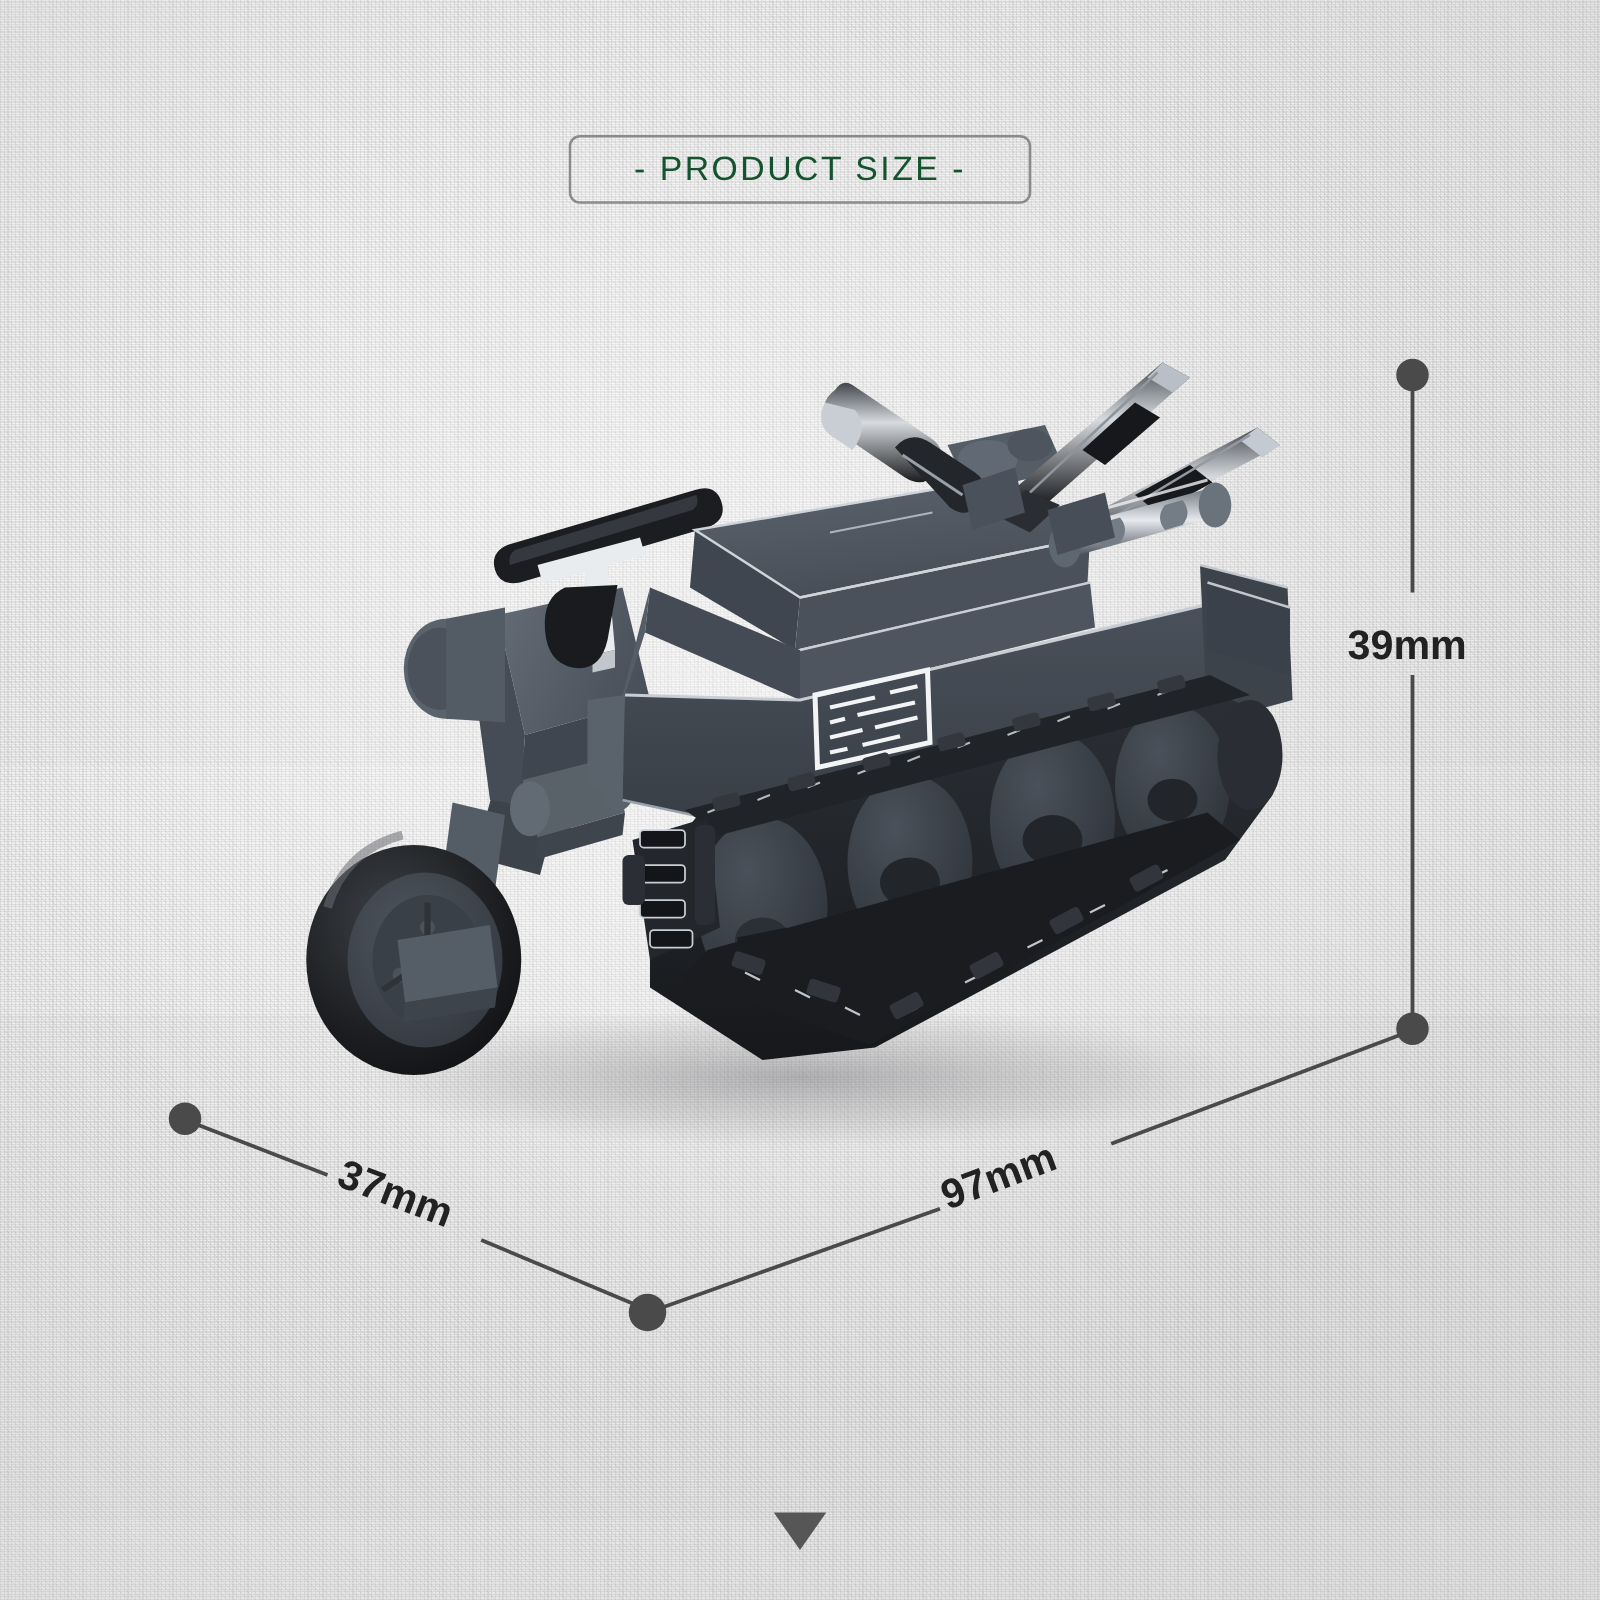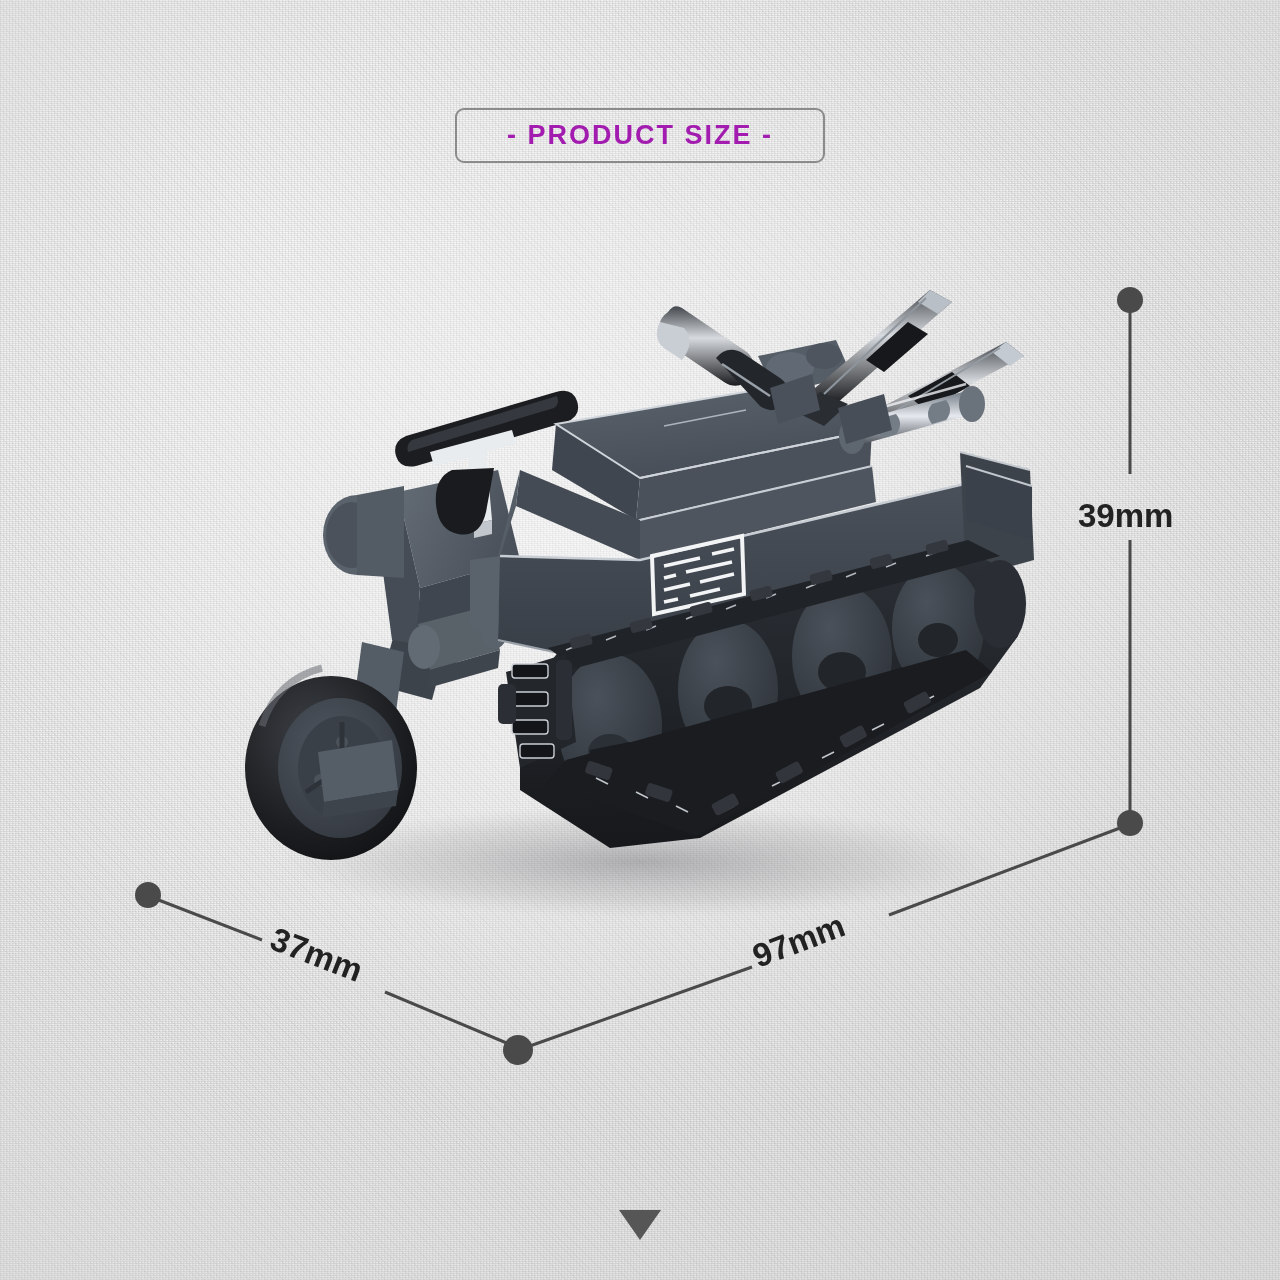--- a/index.html
+++ b/index.html
@@ -34,21 +34,21 @@
   }
 
   
   #title-box{
     position:absolute;left:455px;top:108px;width:370px;height:55px;
     border:2px solid #8b8b8b;border-radius:9px;
     display:flex;align-items:center;justify-content:center;
     box-sizing:border-box;
   }
   #title-text{
-    font-size:27px;font-weight:bold;color:#a21caf;letter-spacing:2.0px;
+    font-size:27px;font-weight:normal;color:#14532d;letter-spacing:2.0px;
     white-space:nowrap;
   }
 
   
   #dim-layer{position:absolute;left:0;top:0;width:1280px;height:1280px;}
   .dim-line{stroke:#4a4a4a;stroke-width:3;fill:none;stroke-linecap:butt;}
   .dim-dot{fill:#4a4a4a;}
   .dim-label{
     font-family:"Liberation Sans","DejaVu Sans",sans-serif;
     font-size:33px;font-weight:bold;fill:#222222;

